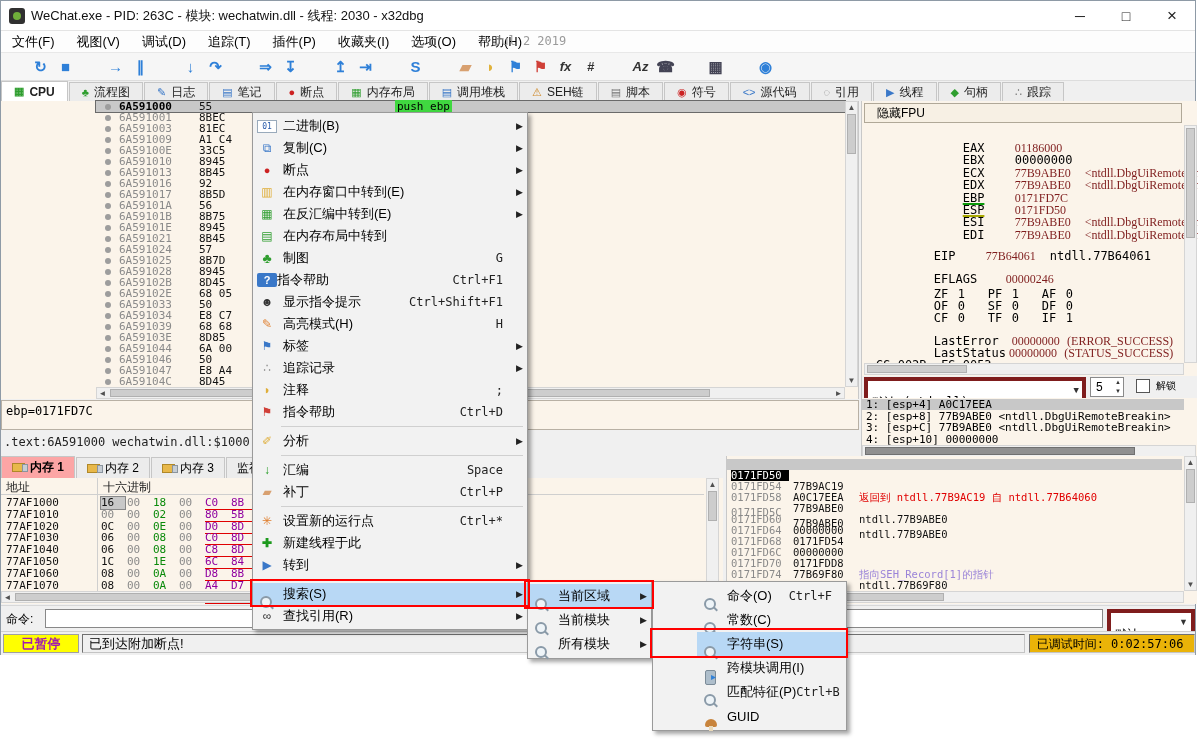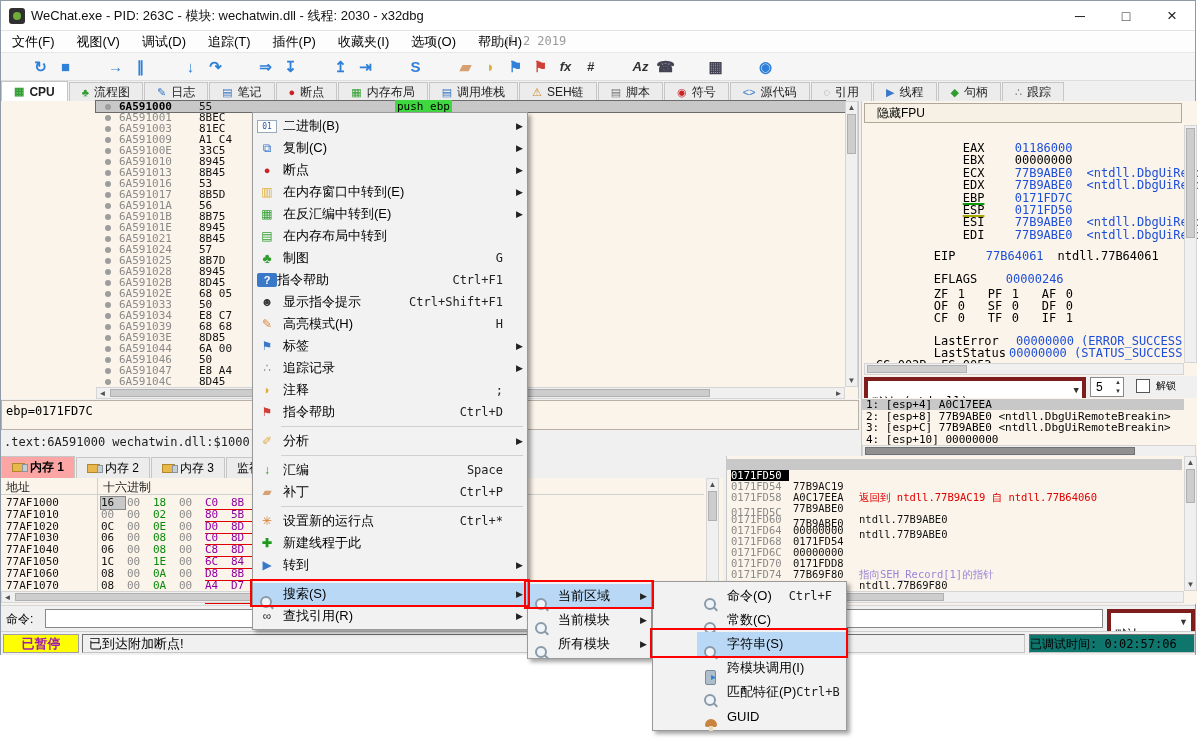--- a/index.html
+++ b/index.html
@@ -50,21 +50,21 @@
   .hscroll{position:absolute;height:12px;background:#f0f0f0;border:1px solid #d5d5d5;}
   .sb-arrow{position:absolute;font-size:8px;color:#505050;width:11px;height:11px;line-height:11px;text-align:center;}
   .sb-thumb{position:absolute;background:#cdcdcd;border:1px solid #b0b0b0;}
   .sb-thumb.dark{background:#909090;border-color:#707070;}
   
   .regs{left:860px;top:100px;width:336px;height:298px;border-left:1px solid #c8c8c8;}
   .fpu-btn{position:absolute;left:2px;top:2px;width:318px;height:20px;border:1px solid #b0a898;background:#f7f0e4;font-size:12px;line-height:18px;padding-left:12px;}
   .r-line{position:absolute;left:14px;font:12px/12px "DejaVu Sans Mono",monospace;white-space:pre;}
   .rn{display:inline-block;width:52px;color:#000;}
   .rv{color:#000;}
-  .red{color:#1d4ed8;}
+  .red{color:#7f1d1d;font-family:Liberation Serif, serif;}
   .blk{color:#000;}
   .ra{display:inline-block;margin-left:14px;}
   .ug{text-decoration:underline;text-decoration-color:#0a9a0a;text-decoration-thickness:2px;}
   .uy{text-decoration:underline;text-decoration-color:#a8a800;text-decoration-thickness:2px;}
   .flagv{display:inline-block;width:30px;}
   
   .ccrow{position:absolute;left:860px;top:375px;width:336px;height:22px;background:#f0f0f0;border-left:1px solid #c8c8c8;}
   .combo{position:absolute;height:20px;background:#fff;border:4px solid #7f1d1d;font-size:12px;line-height:18px;padding:12px 4px;}
   .combo .arr{position:absolute;right:3px;top:0;font-size:9px;color:#333;line-height:18px;}
   .spin{position:absolute;left:228px;top:1px;width:34px;height:20px;background:#fff;border:1px solid #8a8a8a;font-size:12px;line-height:18px;padding-left:5px;}
@@ -112,21 +112,21 @@
   .c-purple{color:#9b84d8;}
   .c-blk{color:#111;}
   
   .cmdbar{position:absolute;left:0;top:604px;width:100%;height:25px;background:#f0f0f0;border-top:1px solid #d8d8d8;}
   .cmdlab{position:absolute;left:5px;top:5px;font-size:12px;}
   .cmdinput{position:absolute;left:44px;top:3px;width:1058px;height:19px;background:#fff;border:1px solid #888;}
   
   .statusbar{position:absolute;left:0;top:630px;width:100%;height:24px;background:#f0f0f0;border-top:1px solid #cfcfcf;font-size:13px;}
   .st-paused{position:absolute;left:2px;top:2px;width:76px;height:19px;background:#ffff00;border:1px solid #a0a0a0;color:#a21caf;font-weight:bold;text-align:center;line-height:18px;}
   .st-msg{position:absolute;left:81px;top:2px;width:943px;height:19px;border:1px solid #c4c4c4;border-style:inset;line-height:18px;padding-left:6px;background:#f0f0f0;}
-  .st-time{position:absolute;left:1028px;top:2px;width:166px;height:19px;border:1px solid #c4c4c4;border-style:inset;line-height:18px;text-align:left;padding-right:4px;background:#0f766e;font-family:"DejaVu Sans Mono",monospace;font-size:12px;}
+  .st-time{position:absolute;left:1028px;top:2px;width:166px;height:19px;border:1px solid #c4c4c4;border-style:inset;line-height:18px;text-align:center;padding-right:4px;background:#eab308;font-family:"DejaVu Sans Mono",monospace;font-size:12px;}
   
   .cmenu{position:absolute;background:#f2f2f2;border:1px solid #9a9a9a;box-shadow:3px 3px 4px rgba(0,0,0,.35);z-index:20;padding:2px 0;}
   .mitem{height:22px;display:flex;align-items:center;font-size:13px;padding:0 4px 0 4px;position:relative;}
   .mitem.sel{background:#b8d8f5;}
   .mitem.msep{height:7px;pointer-events:none;}
   .mitem.msep::after{content:"";position:absolute;left:28px;right:4px;top:3px;height:1px;background:#d0d0d0;}
   .mic{width:20px;flex:0 0 20px;text-align:center;font-size:12px;margin-right:6px;position:relative;}
   .mlabel{flex:1 1 auto;white-space:nowrap;}
   .msc{font-family:"DejaVu Sans Mono",monospace;font-size:12px;color:#222;margin-right:10px;white-space:pre;}
   .marr{width:10px;flex:0 0 10px;font-size:9px;color:#222;text-align:right;}
@@ -448,21 +448,21 @@
           <div class="d-row" style="top: 66px;">
             <span class="d-dot"></span>
             <span class="d-addr">6A591013</span>
             <span class="d-bytes">8B45</span>
             <span class="d-frag"><span class=" mem">p+C</span><span class=" cy">]</span></span>
           </div>
 
           <div class="d-row" style="top: 77px;">
             <span class="d-dot"></span>
             <span class="d-addr">6A591016</span>
-            <span class="d-bytes">53</span>
+            <span class="d-bytes">92</span>
             <span class="d-frag"><span></span><span></span></span>
           </div>
 
           <div class="d-row" style="top: 88px;">
             <span class="d-dot"></span>
             <span class="d-addr">6A591017</span>
             <span class="d-bytes">8B5D</span>
             <span class="d-frag"><span class=" mem">p+18</span><span class=" cy">]</span></span>
           </div>
 

